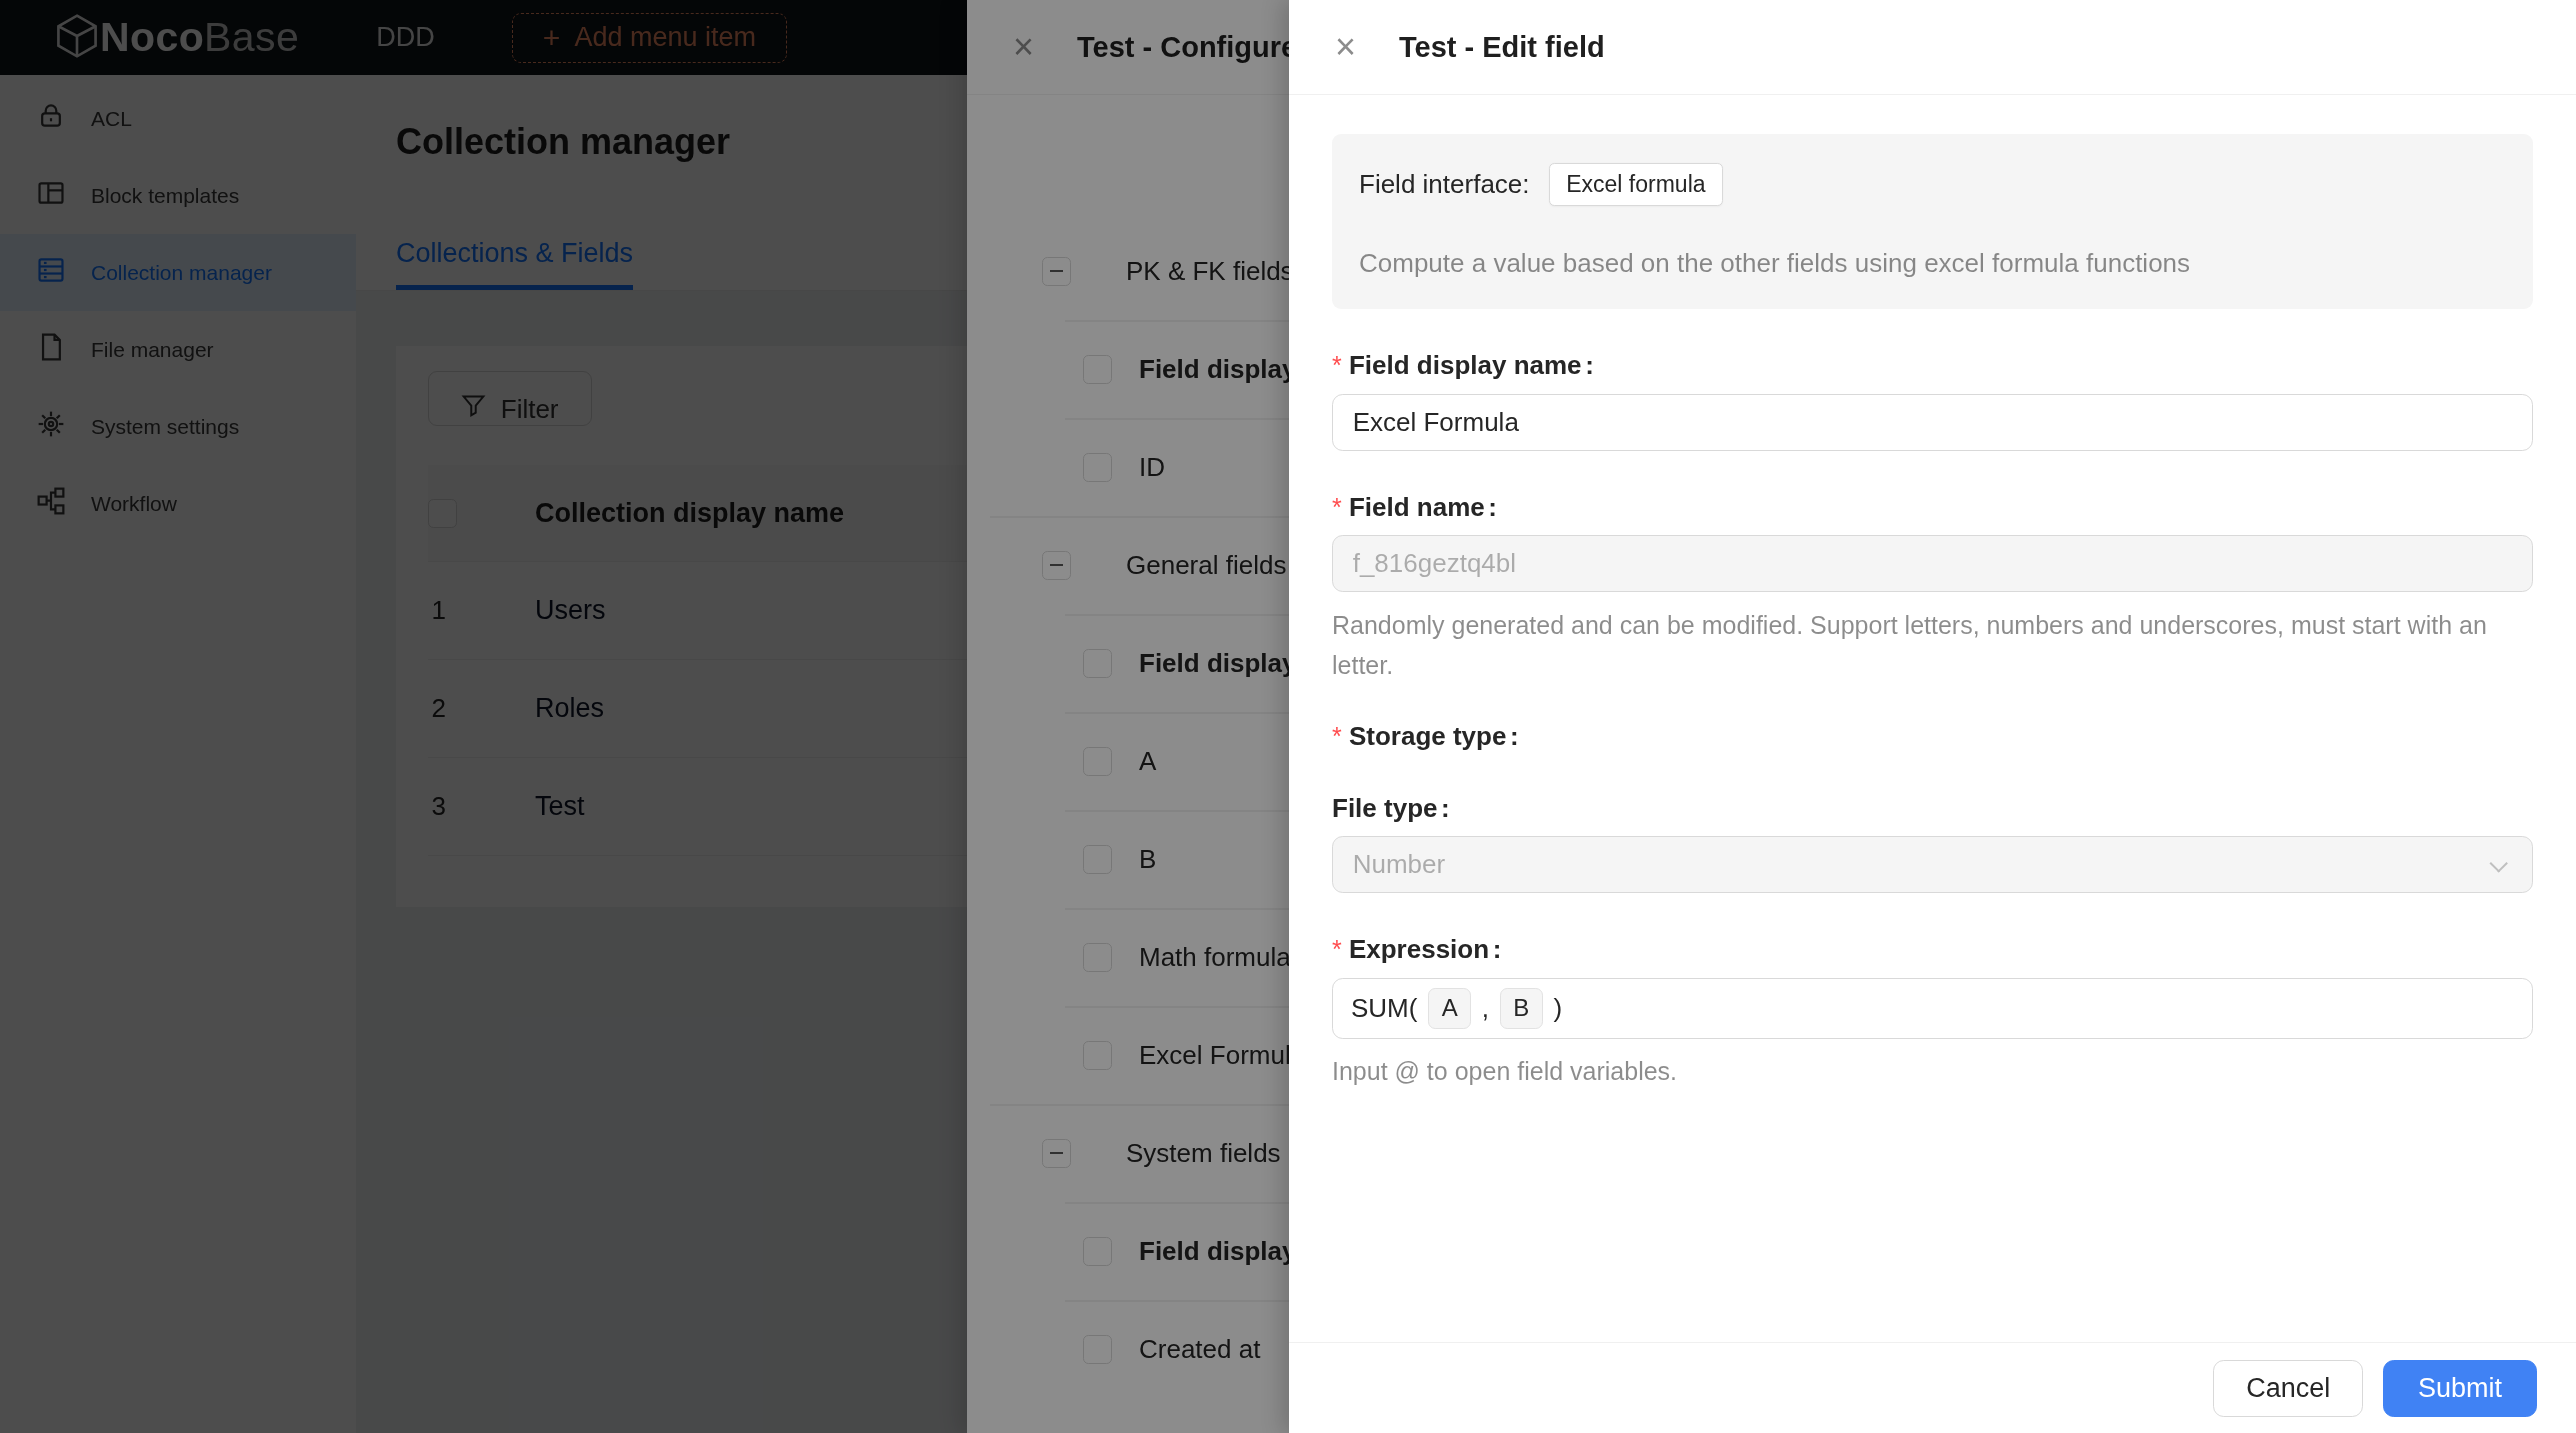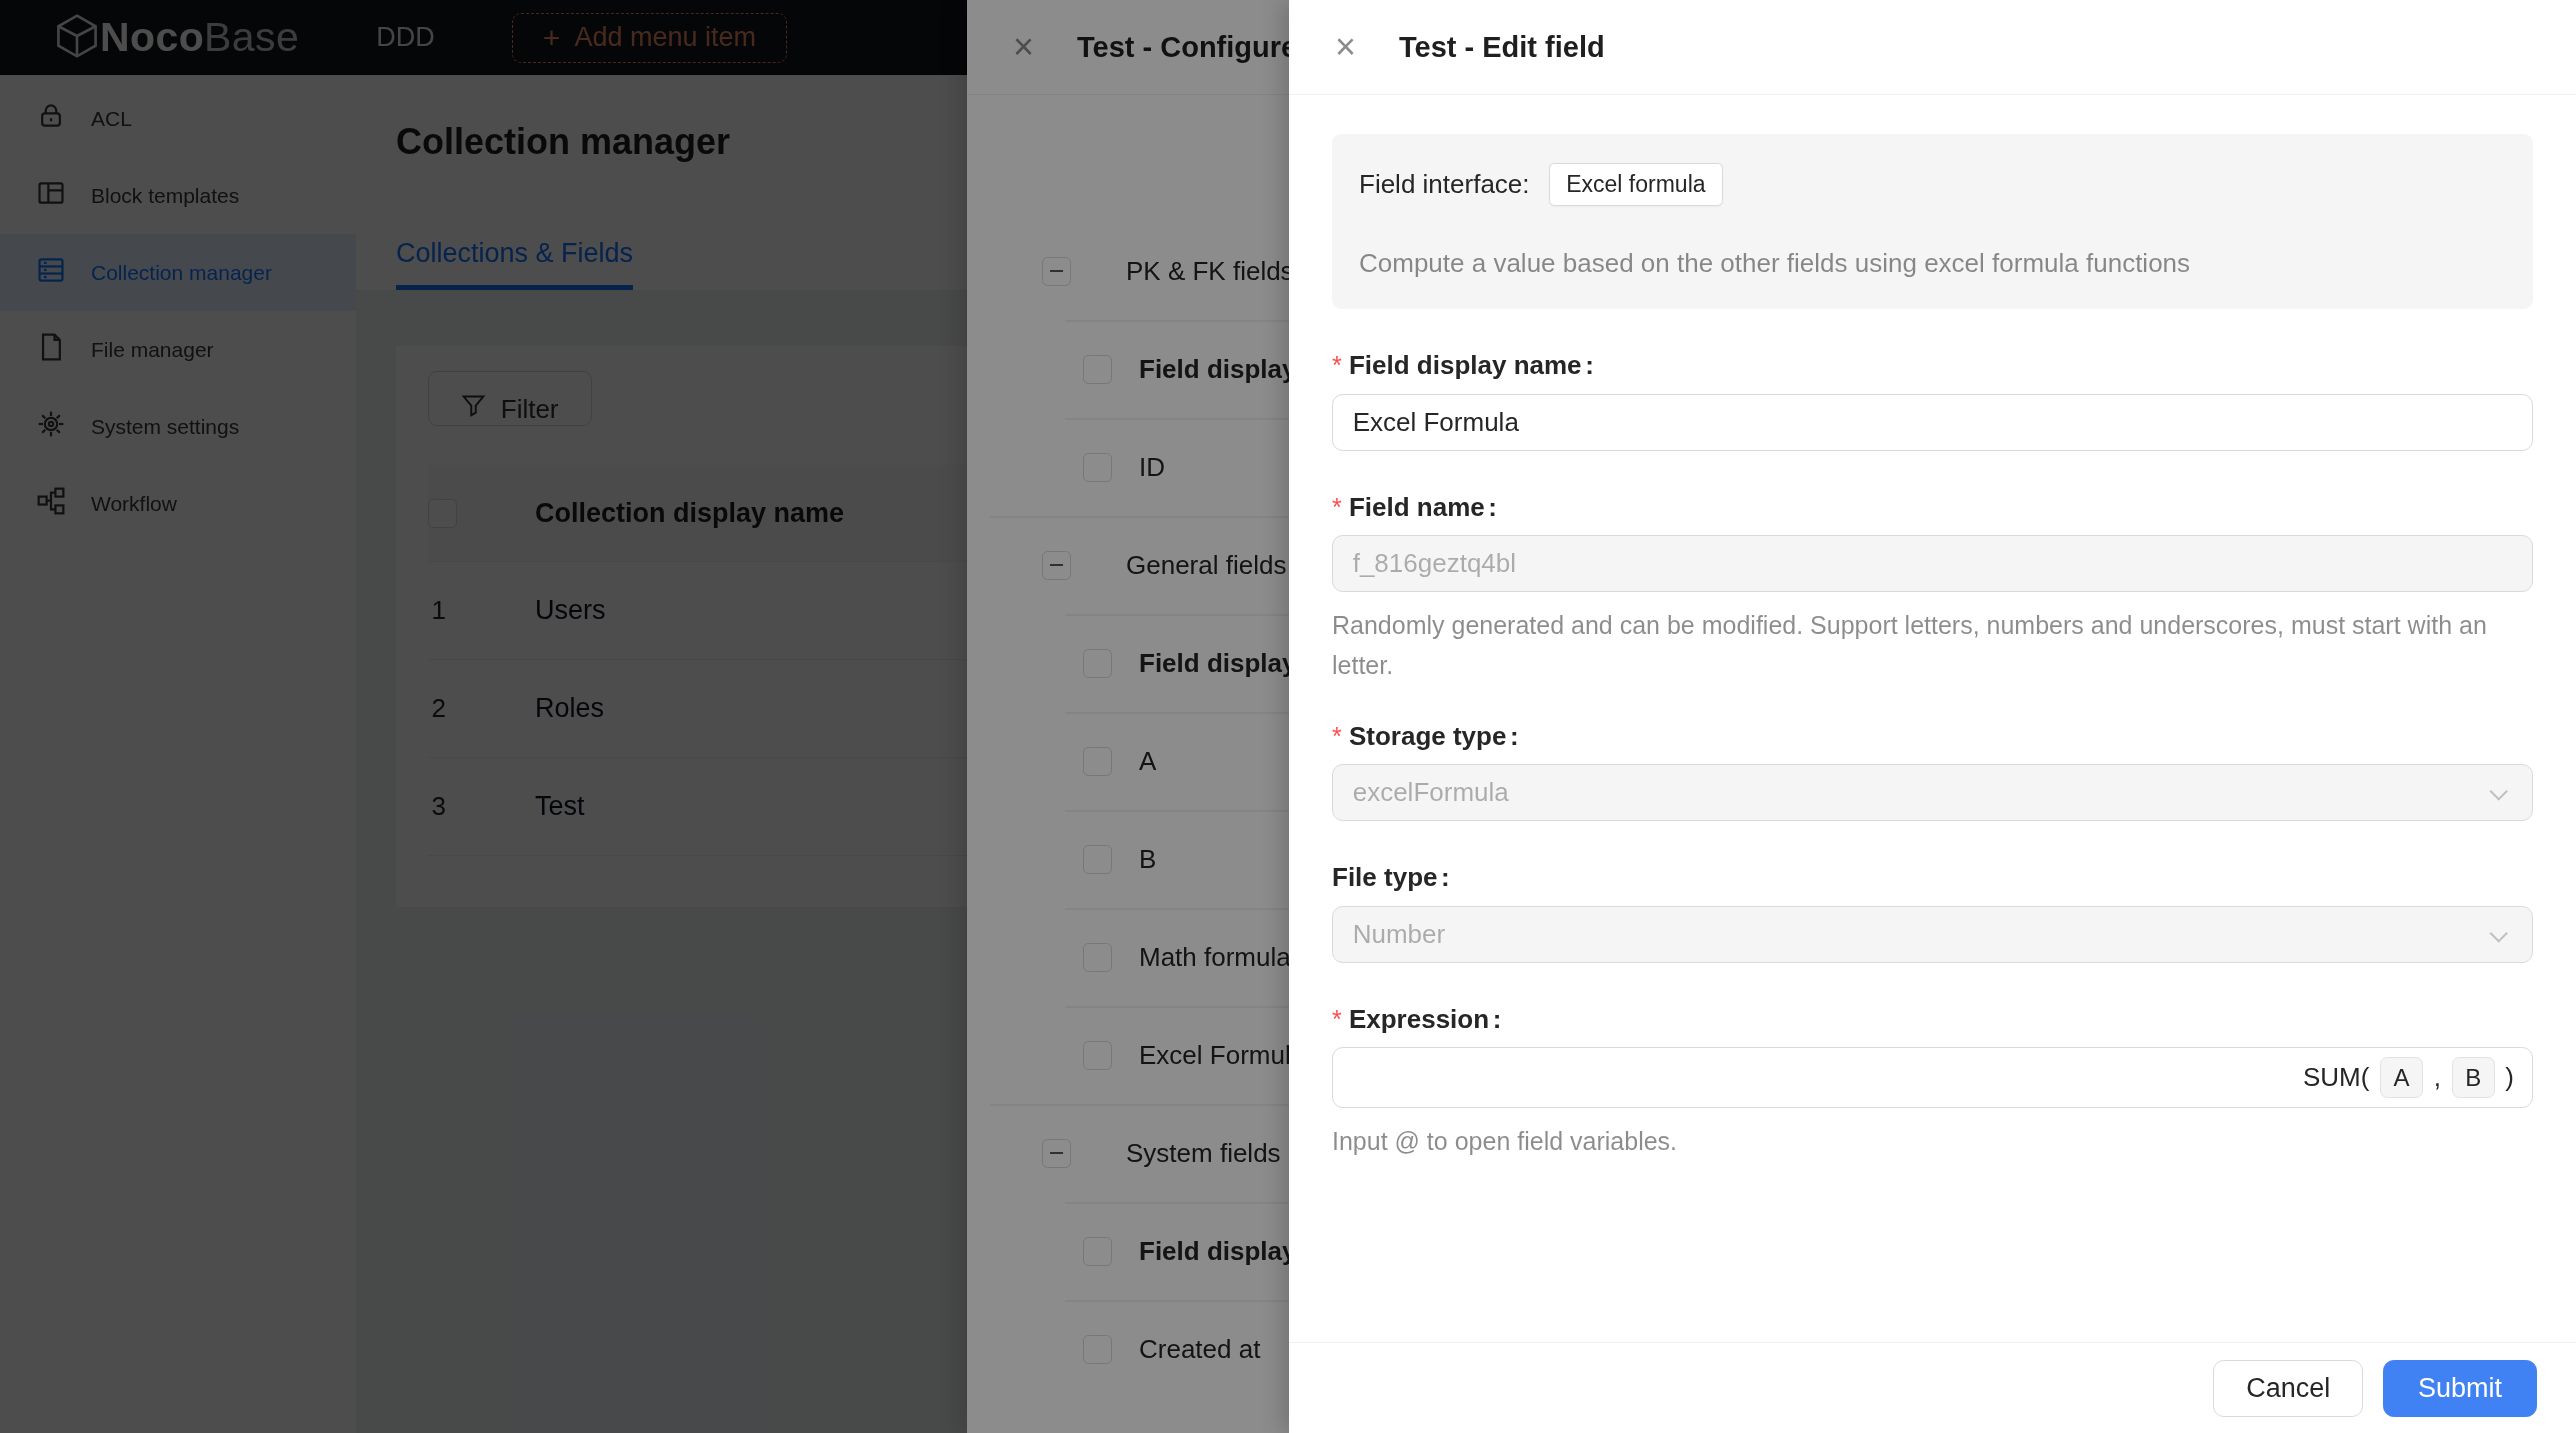--- a/index.html
+++ b/index.html
@@ -78,21 +78,21 @@
   .f-label { display:flex; align-items:center; font-size:26px; font-weight:600; color:#262626; margin-bottom:12.5px; }
   .req { color:#ff4d4f; font-size:25px; margin-right:7.2px; font-weight:400; }
   .colon { margin-left:3.6px; font-weight:600; }
   .ant-input { width:100%; height:57px; border:1.8px solid #d9d9d9; border-radius:10.7px; padding:0 19.7px; font-size:26px; color:#262626; background:#fff; outline:none; font-family:"Liberation Sans", sans-serif; }
   .ant-input:disabled, .ant-select.disabled { background:rgba(0,0,0,0.04); color:rgba(0,0,0,0.30); }
   .ant-select { position:relative; width:100%; height:57px; border:1.8px solid #d9d9d9; border-radius:10.7px; padding:0 19.7px; font-size:26px; display:flex; align-items:center; }
   .ant-select .sel-value { color:rgba(0,0,0,0.30); }
   .chev { position:absolute; right:27px; top:19.7px; width:13.4px; height:13.4px; border-right:2.7px solid #bfbfbf; border-bottom:2.7px solid #bfbfbf; transform:rotate(45deg); }
   .help-text { margin-top:12.5px; font-size:25px; line-height:40px; color:rgba(0,0,0,0.45); }
 
-  .expr-box { width:100%; height:61px; border:1.8px solid #d9d9d9; border-radius:10.7px; background:#fff; display:flex; align-items:center; padding:0 18px; gap:10.7px; font-size:26px; color:#262626;justify-content:flex-end; }
+  .expr-box { width:100%; height:61px; border:1.8px solid #d9d9d9; border-radius:10.7px; background:#fff; display:flex; align-items:center; padding:0 18px; gap:10.7px; font-size:26px; color:#262626; }
   .expr-token { background:#f5f5f5; border:1.8px solid #e2e2e2; border-radius:7.2px; padding:5.4px 12.5px; font-size:24px; color:#262626; cursor:pointer; }
 
   .edit-footer { position:absolute; bottom:0; left:0; right:0; height:92px; border-top:1.8px solid #f0f0f0; display:flex; align-items:center; justify-content:flex-end; gap:19.7px; padding-right:39px; background:#fff; }
   .btn { height:57px; border-radius:10.7px; font-size:27px; display:flex; align-items:center; justify-content:center; cursor:pointer; font-family:"Liberation Sans", sans-serif; }
   .btn-default { background:#fff; border:1.8px solid #d9d9d9; color:#262626; padding:0 32px; }
   .btn-primary { background:#4082f4; border:1.8px solid #4082f4; color:#ffffff; padding:0 34px; }
 </style>
 </head>
 <body>
 
@@ -333,24 +333,20 @@
       <input class="ant-input" disabled="" value="f_816geztq4bl" style="">
       <div class="help-text">Randomly generated and can be modified. Support letters, numbers and underscores, must start with an letter.</div>
     </div>
 
     <div class="form-item" style="margin-top:36px;">
       <div class="f-label">
         <span class="req">*</span>
         <span>Storage type</span>
         <span class="colon">:</span>
       </div>
-      <div class="ant-select disabled">
-        <span class="sel-value">excelFormula</span>
-        <span class="chev"></span>
-      </div>
     </div>
 
     <div class="form-item">
       <div class="f-label">
         <span>File type</span>
         <span class="colon">:</span>
       </div>
       <div class="ant-select disabled">
         <span class="sel-value">Number</span>
         <span class="chev"></span>

